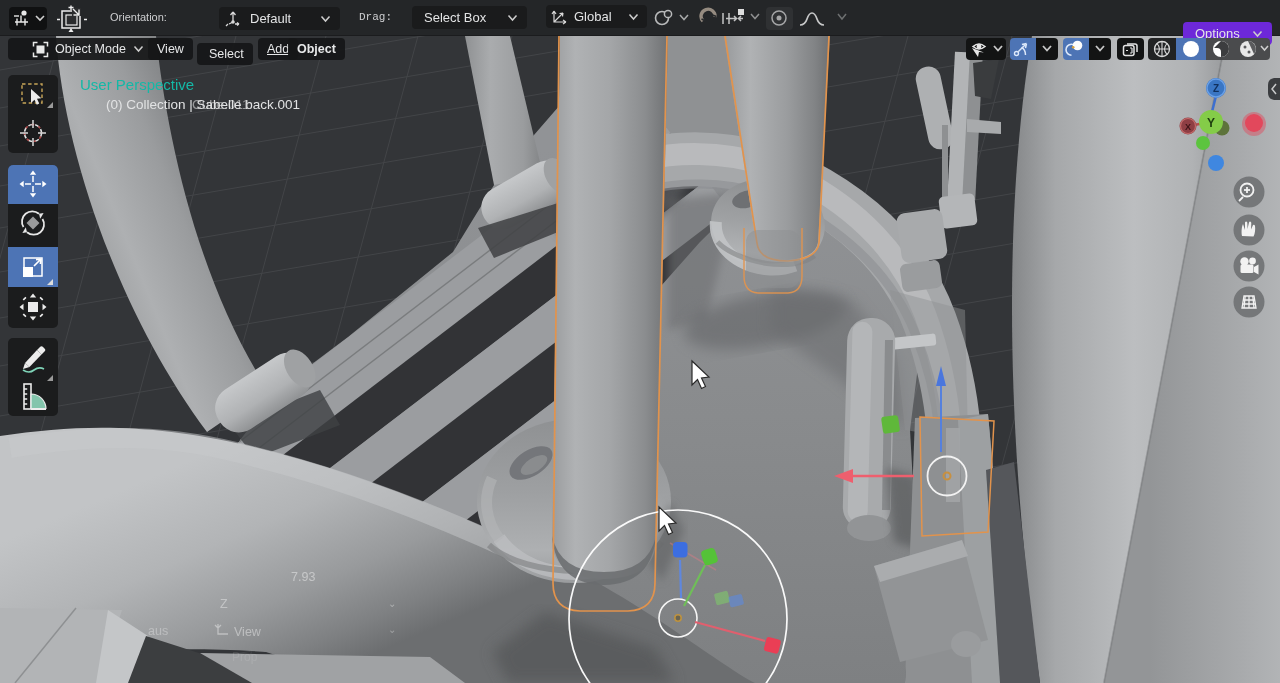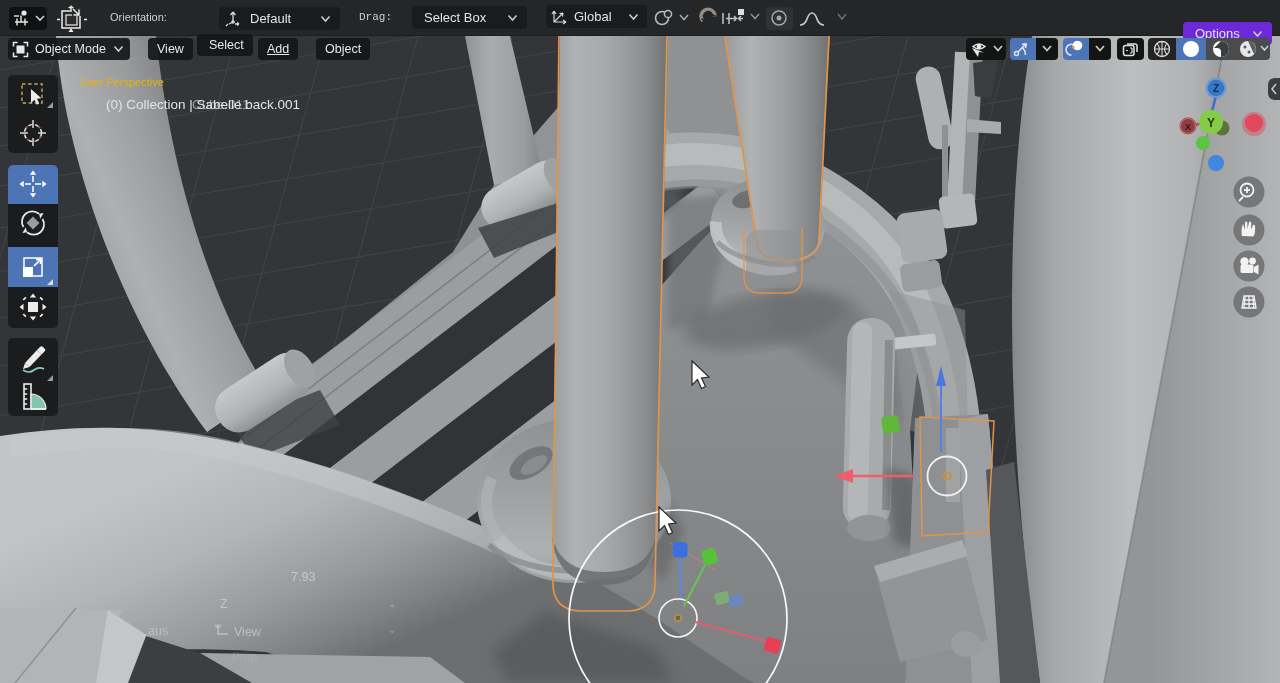--- a/index.html
+++ b/index.html
@@ -393,34 +393,34 @@
 <svg class="abs" style="left:836px;top:12px" width="12" height="10" viewBox="0 0 12 10">
       <path d="M2,2 L6,7 L10,2" stroke="#6e7071" stroke-width="1.5" fill="none"></path>
     </svg>
 <div class="abs dd" style="left:1183px;top:7px;width:89px;background:#6d28d9;margin-top:15px;">
  <span style="margin-left:12px">Options</span>
  <svg width="11" height="8" viewBox="0 0 11 8" style="position:absolute;left:69px;top:8px">
         <path d="M1.5,1.5 L5.5,6 L9.5,1.5" stroke="#cdcdcd" stroke-width="1.5" fill="none"></path>
       </svg>
 </div>
 
-<div class="abs mbtn" style="left:8px;top:38px;width:114px;padding:0 4px;">
+<div class="abs mbtn" style="left:8px;top:38px;width:114px;padding:0 24px;">
  <svg width="17" height="17" viewBox="0 0 17 17" style="margin-right:6px">
   <rect x="4.5" y="4.5" width="8" height="8" fill="#e8e8e8"></rect>
   <path d="M1.5,5.5 L1.5,1.5 L5.5,1.5 M11.5,1.5 L15.5,1.5 L15.5,5.5 M15.5,11.5 L15.5,15.5 L11.5,15.5 M5.5,15.5 L1.5,15.5 L1.5,11.5" stroke="#e8e8e8" stroke-width="1.5" fill="none"></path>
  </svg>
  <span>Object Mode</span>
  <svg width="11" height="8" viewBox="0 0 11 8" style="margin-left:7px">
         <path d="M1.5,1.5 L5.5,6 L9.5,1.5" stroke="#cdcdcd" stroke-width="1.5" fill="none"></path>
       </svg>
 </div>
 <div class="abs mbtn" style="left:148px;top:38px;">View</div>
-<div class="abs mbtn" style="left:197px;top:34px;padding-left:12px;">Select</div>
+<div class="abs mbtn" style="left:197px;top:43px;padding-left:12px;">Select</div>
 <div class="abs mbtn" style="left:258px;top:38px;text-decoration:underline;">Add</div>
-<div class="abs mbtn" style="left:316px;top:38px;">Object</div>
+<div class="abs mbtn" style="left:288px;top:38px;font-weight:bold;">Object</div>
 
 <div class="abs" style="left:966px;top:38px;width:40px;height:22px;background:#131414;border-radius:4px;"></div>
 <svg class="abs" style="left:969px;top:40px" width="36" height="18" viewBox="0 0 36 18">
  <path d="M4,6.5 Q10,1.5 16,6.5 Q10,11.5 4,6.5 Z" fill="none" stroke="#e6e6e6" stroke-width="1.6"></path>
  <circle cx="10" cy="6.5" r="2.4" fill="#e6e6e6"></circle>
  <path d="M3,8 L9,17 L10,12 L15,12.5 Z" fill="#e6e6e6"></path>
  <path d="M25,6 L29,10.5 L33,6" stroke="#c8c8c8" stroke-width="1.8" fill="none"></path>
 </svg>
 <div class="abs" style="left:1010px;top:38px;width:26px;height:22px;background:#4d74b5;border-radius:4px 0 0 4px;"></div>
 <div class="abs" style="left:1036px;top:38px;width:22px;height:22px;background:#131414;border-radius:0 4px 4px 0;"></div>
@@ -518,16 +518,16 @@
 
  <g transform="translate(25,321)">
   <rect x="-9" y="-12" width="7" height="25" fill="none" stroke="#ececec" stroke-width="1.6"></rect>
   <path d="M-9,-7 l3.2,0 M-9,-2 l3.2,0 M-9,3 l3.2,0 M-9,8 l3.2,0" stroke="#ececec" stroke-width="1.3"></path>
   <path d="M-2,13 L-2,-2 A15,15 0 0 1 13,13 Z" fill="#8fd8bd" opacity="0.9"></path>
   <path d="M-2,13 L13,13" stroke="#ececec" stroke-width="2"></path>
   <path d="M-2,13 l0,-15 A15,15 0 0 1 13,13" fill="none" stroke="#ececec" stroke-width="1.2"></path>
  </g>
 </svg>
 
-<div class="abs" style="left:80px;top:76px;color:#eab308;font-size:11px;">User Perspective</div>
+<div class="abs" style="left:80px;top:76px;color:#14b8a6;font-size:15px;">User Perspective</div>
 <div class="abs" style="left:80px;top:97px;color:#e2e3e4;font-size:13.5px;margin-left:26px;">(0) Collection | Sabelle back.001</div>
 <div class="abs" style="left:172px;top:97px;color:#dfe0e1;font-size:13.5px;opacity:0.6;margin-left:20px;">Cube.011</div>
 </div>
 
 </body></html>

